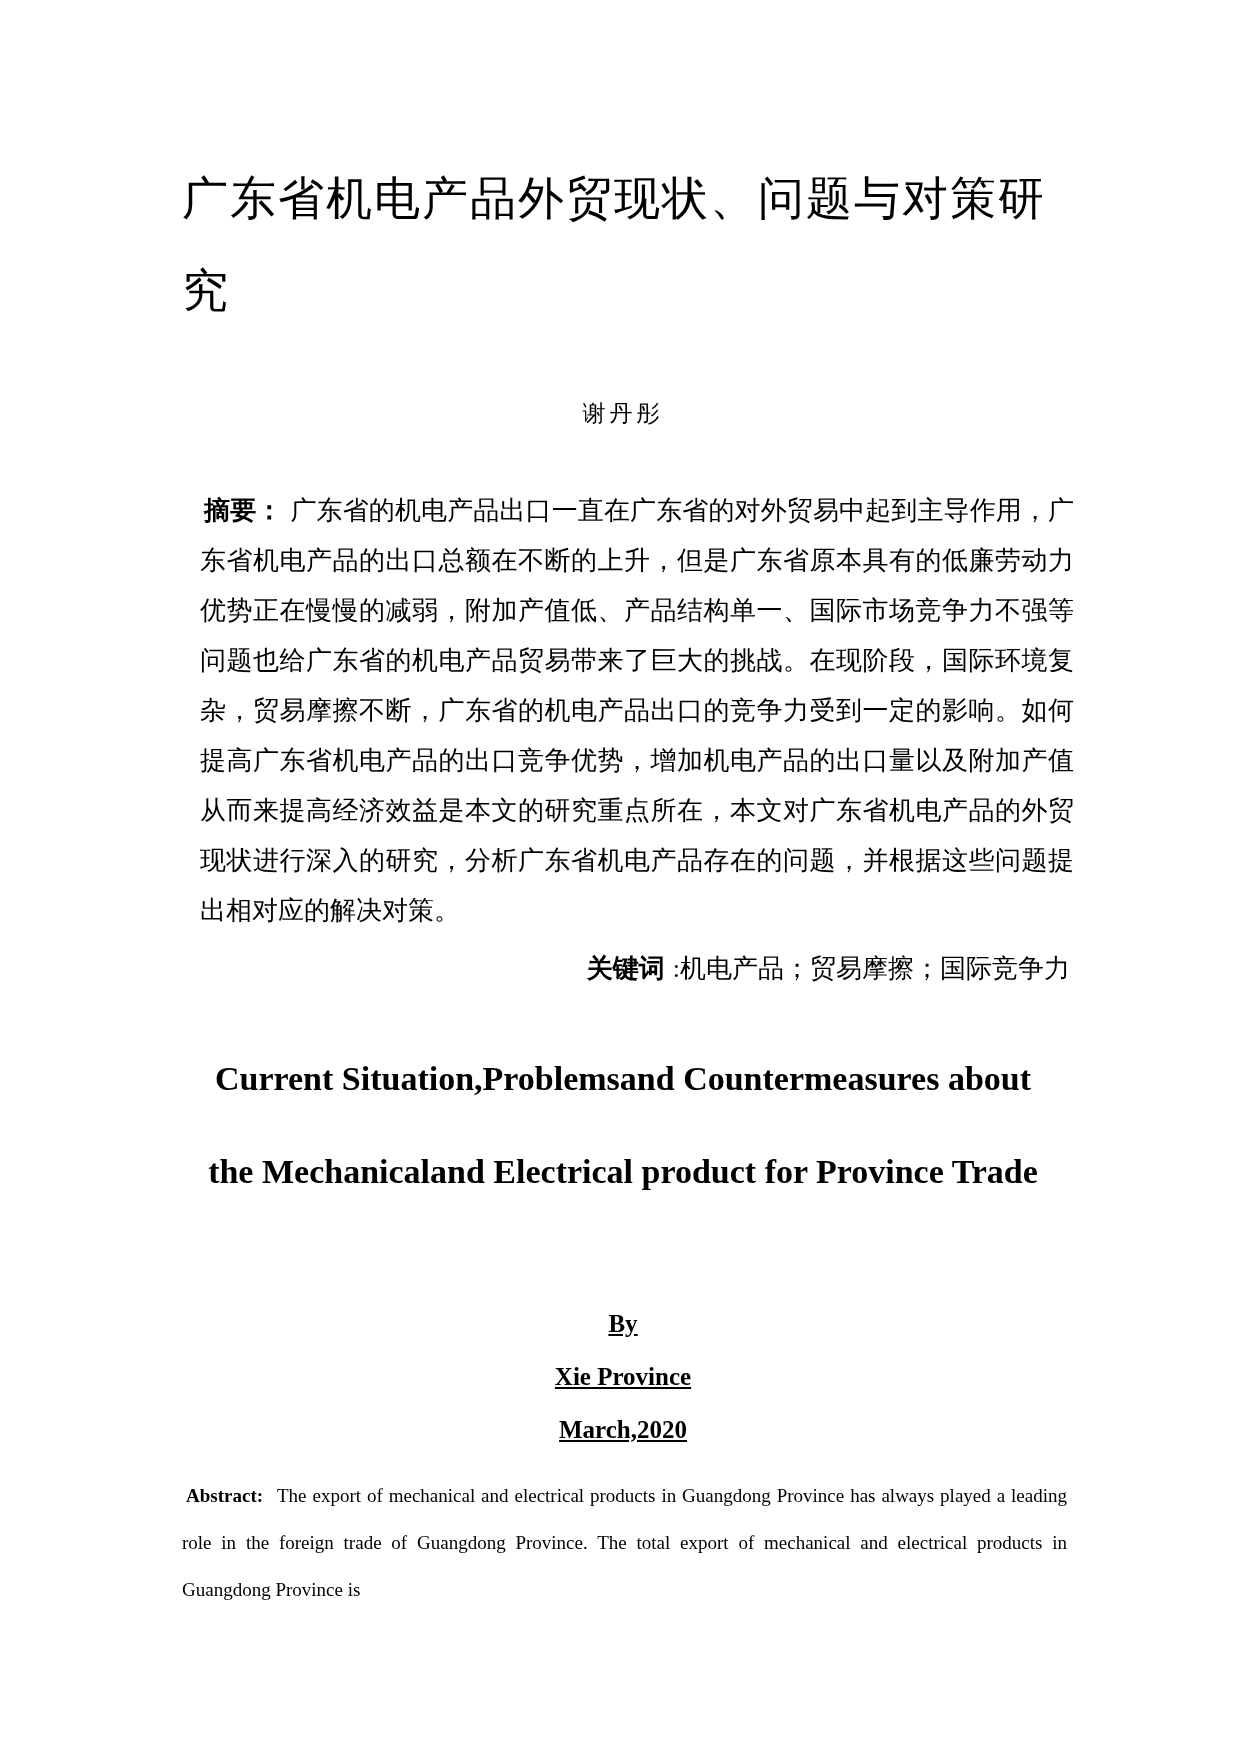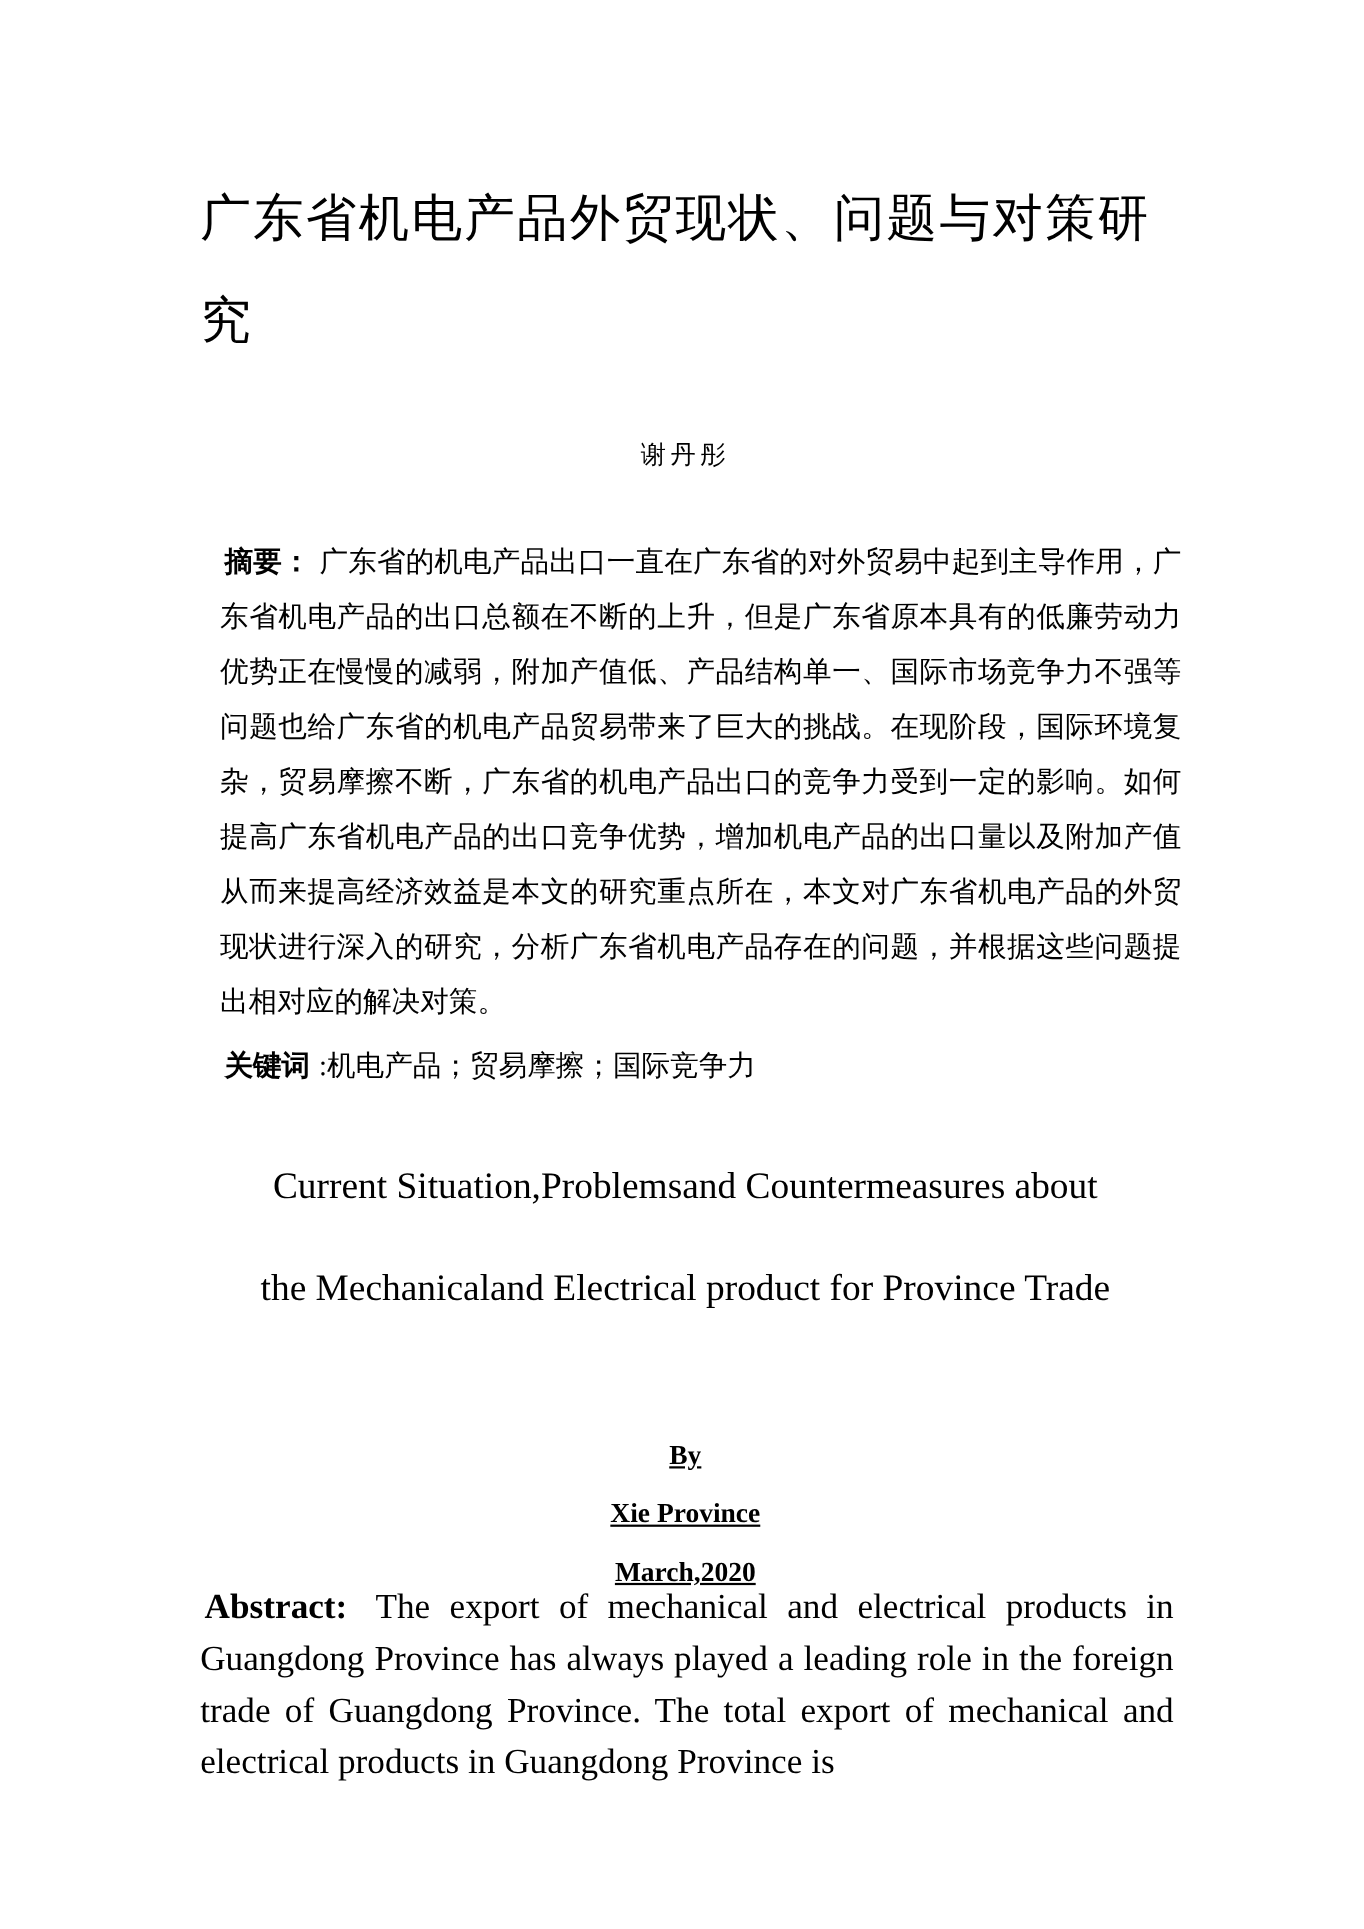--- a/index.html
+++ b/index.html
@@ -31,42 +31,42 @@
     letter-spacing: 4px;
   }
   .cn-abstract-wrap {
     position: absolute;
     top: 470px; left: 184px; width: 890px;
     font-size: 26px;
     line-height: 50px;
     text-align: justify;
   }
   .bold { font-weight: bold; }
-  .cn-keywords { text-align: left; }
+  .cn-keywords { text-align: right; }
   .en-title {
     position: absolute;
     top: 1020px; left: 170px; width: 890px;
     text-align: center;
     font-size: 34px;
     line-height: 85px;
-    font-weight: normal;
+    font-weight: bold;
   }
   .byline {
     position: absolute;
     top: 1285px; left: 170px; width: 890px;
     text-align: center;
     font-size: 25px;
     line-height: 45px;
     font-weight: bold;
     text-decoration: underline;
   }
   .en-abstract {
     position: absolute;
-    top: 1425px; left: 170px; width: 893px;
-    font-size: 32px;
+    top: 1460px; left: 170px; width: 893px;
+    font-size: 19px;
     line-height: 47px;
     text-align: justify;
   }
 </style>
 </head>
 <body>
 
 <div class="page">
 
   <h1 class="cn-title">广东省机电产品外贸现状、问题与对策研究</h1>

